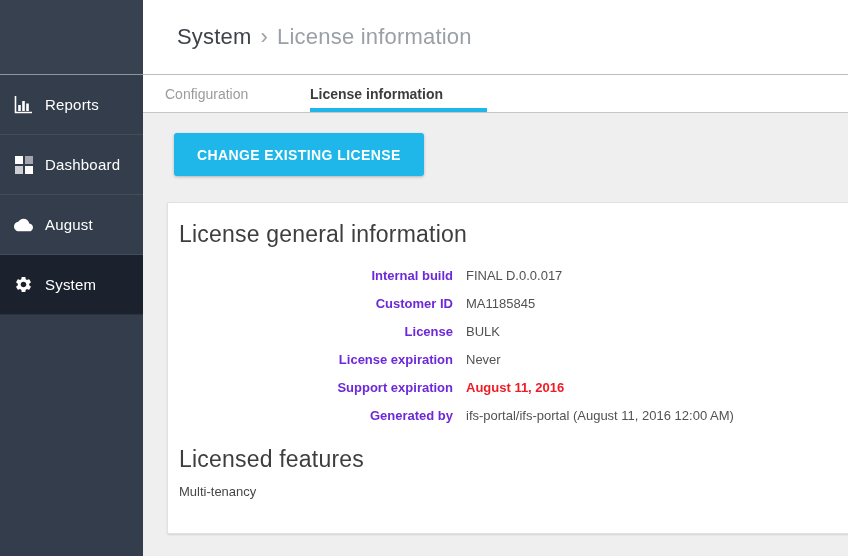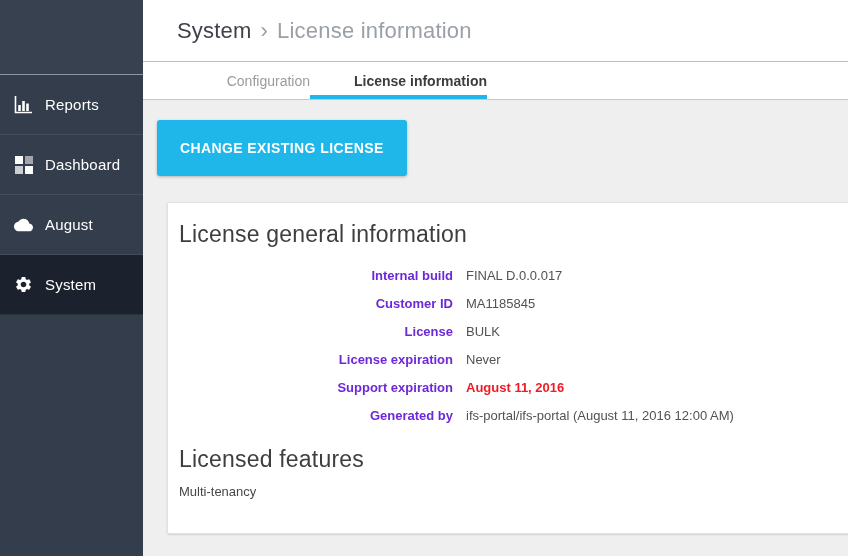--- a/index.html
+++ b/index.html
@@ -12,38 +12,38 @@
   .sidebar-top { height:75px; background:#38414f; border-bottom:1px solid #8e959c; }
   .nav-item { height:60px; display:flex; align-items:center; padding-left:14px;
               border-bottom:1px solid rgba(255,255,255,0.08); cursor:pointer; }
   .nav-item.active { background:#1c222d; }
   .nav-icon { width:19px; height:19px; margin-right:12px; flex:0 0 19px; display:flex; align-items:center; justify-content:center; }
   .nav-icon svg { display:block; }
   .nav-label { color:#ffffff; font-size:15px; letter-spacing:.2px; }
 
   
   .main { flex:1; display:flex; flex-direction:column; min-width:0; }
-  .page-header { height:62px; background:#ffffff; border-bottom:1px solid #bcbcbc;
+  .page-header { height:75px; background:#ffffff; border-bottom:1px solid #bcbcbc;
                  display:flex; align-items:center; padding-left:34px; }
   .breadcrumb { font-size:22px; letter-spacing:.2px; white-space:nowrap; }
   .crumb-parent { color:#3f4349; }
   .crumb-sep { color:#9aa0a6; margin:0 9px; }
   .crumb-current { color:#9aa0a6; }
 
   .tab-bar { height:38px; background:#ffffff; border-bottom:1px solid #c6c6c6;
              display:flex; padding-left:22px; }
-  .tab { height:100%; display:flex; align-items:center; justify-content:flex-end;
+  .tab { height:100%; display:flex; align-items:center; justify-content:flex-start;
          font-size:14px; cursor:pointer; position:relative; }
   .tab.inactive { width:145px; color:#9b9b9b; font-weight:400; }
   .tab.active { width:177px; color:#3d3d3d; font-weight:bold; }
   .tab.active .ink-bar { position:absolute; left:0; right:0; bottom:0; height:4px; background:#1fb6e9; }
 
   .content { flex:1; background:#efefef; overflow:hidden; }
 
-  .btn-primary { display:inline-block; margin:20px 0 0 14px; height:56px; padding:0 23px;
+  .btn-primary { display:inline-block; margin:20px 0 0 31px; height:43px; padding:0 23px;
                  background:#1fb6e9; border:none; border-radius:3px; cursor:pointer;
                  color:#ffffff; font-family:"Liberation Sans", sans-serif; font-size:14px;
                  font-weight:bold; letter-spacing:.4px;
                  box-shadow:0 1px 3px rgba(0,0,0,0.25); }
 
   
   .card { background:#ffffff; border:1px solid #e1e1e1; border-radius:2px;
           box-shadow:0 1px 2px rgba(0,0,0,0.12);
           margin:26px -12px 0 24px; padding:10px 0 32px 0; }
   .card h1 { font-size:23px; font-weight:400; color:#3e3e3e; letter-spacing:.2px;

